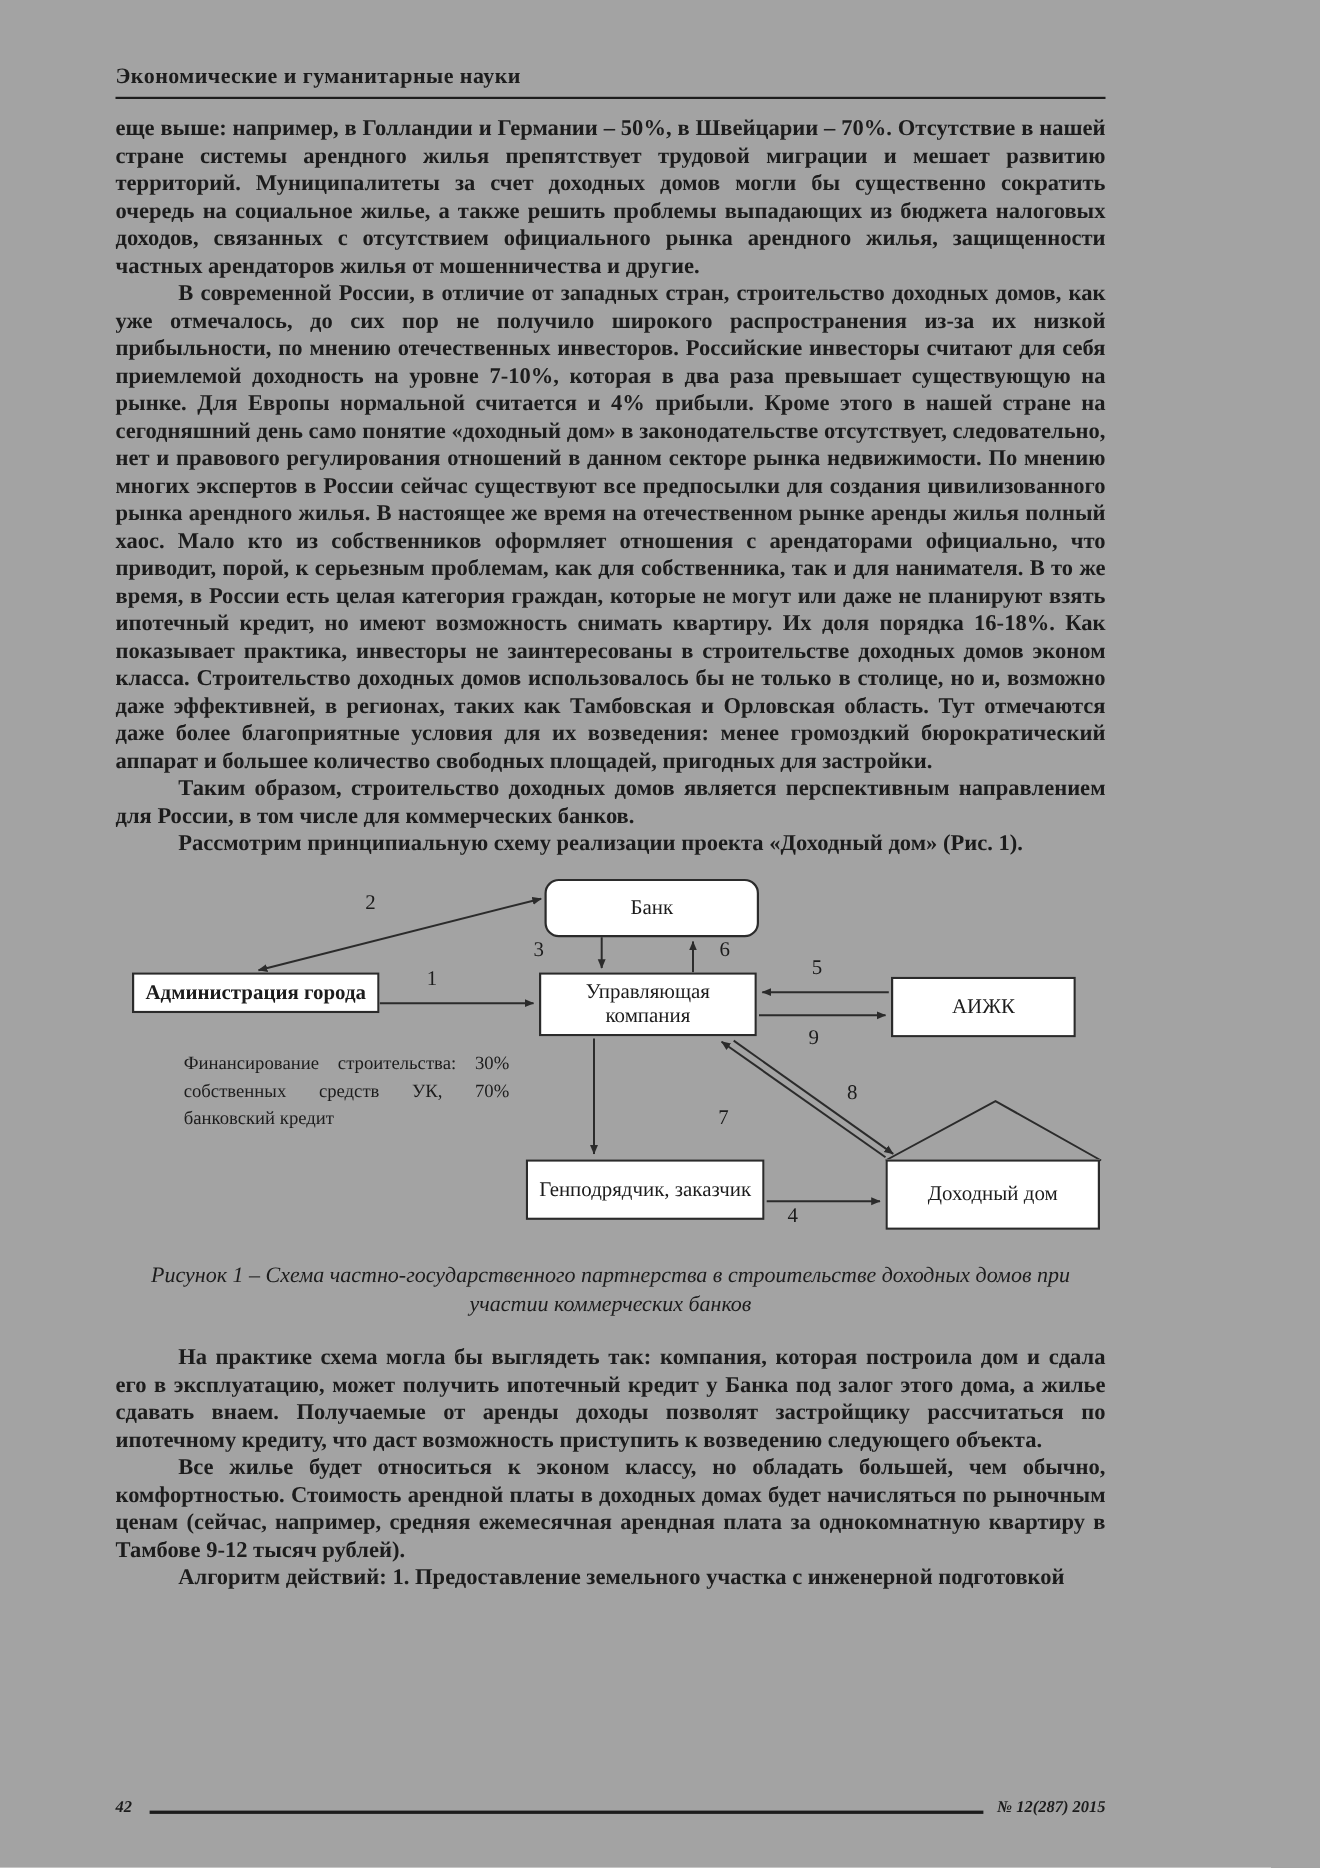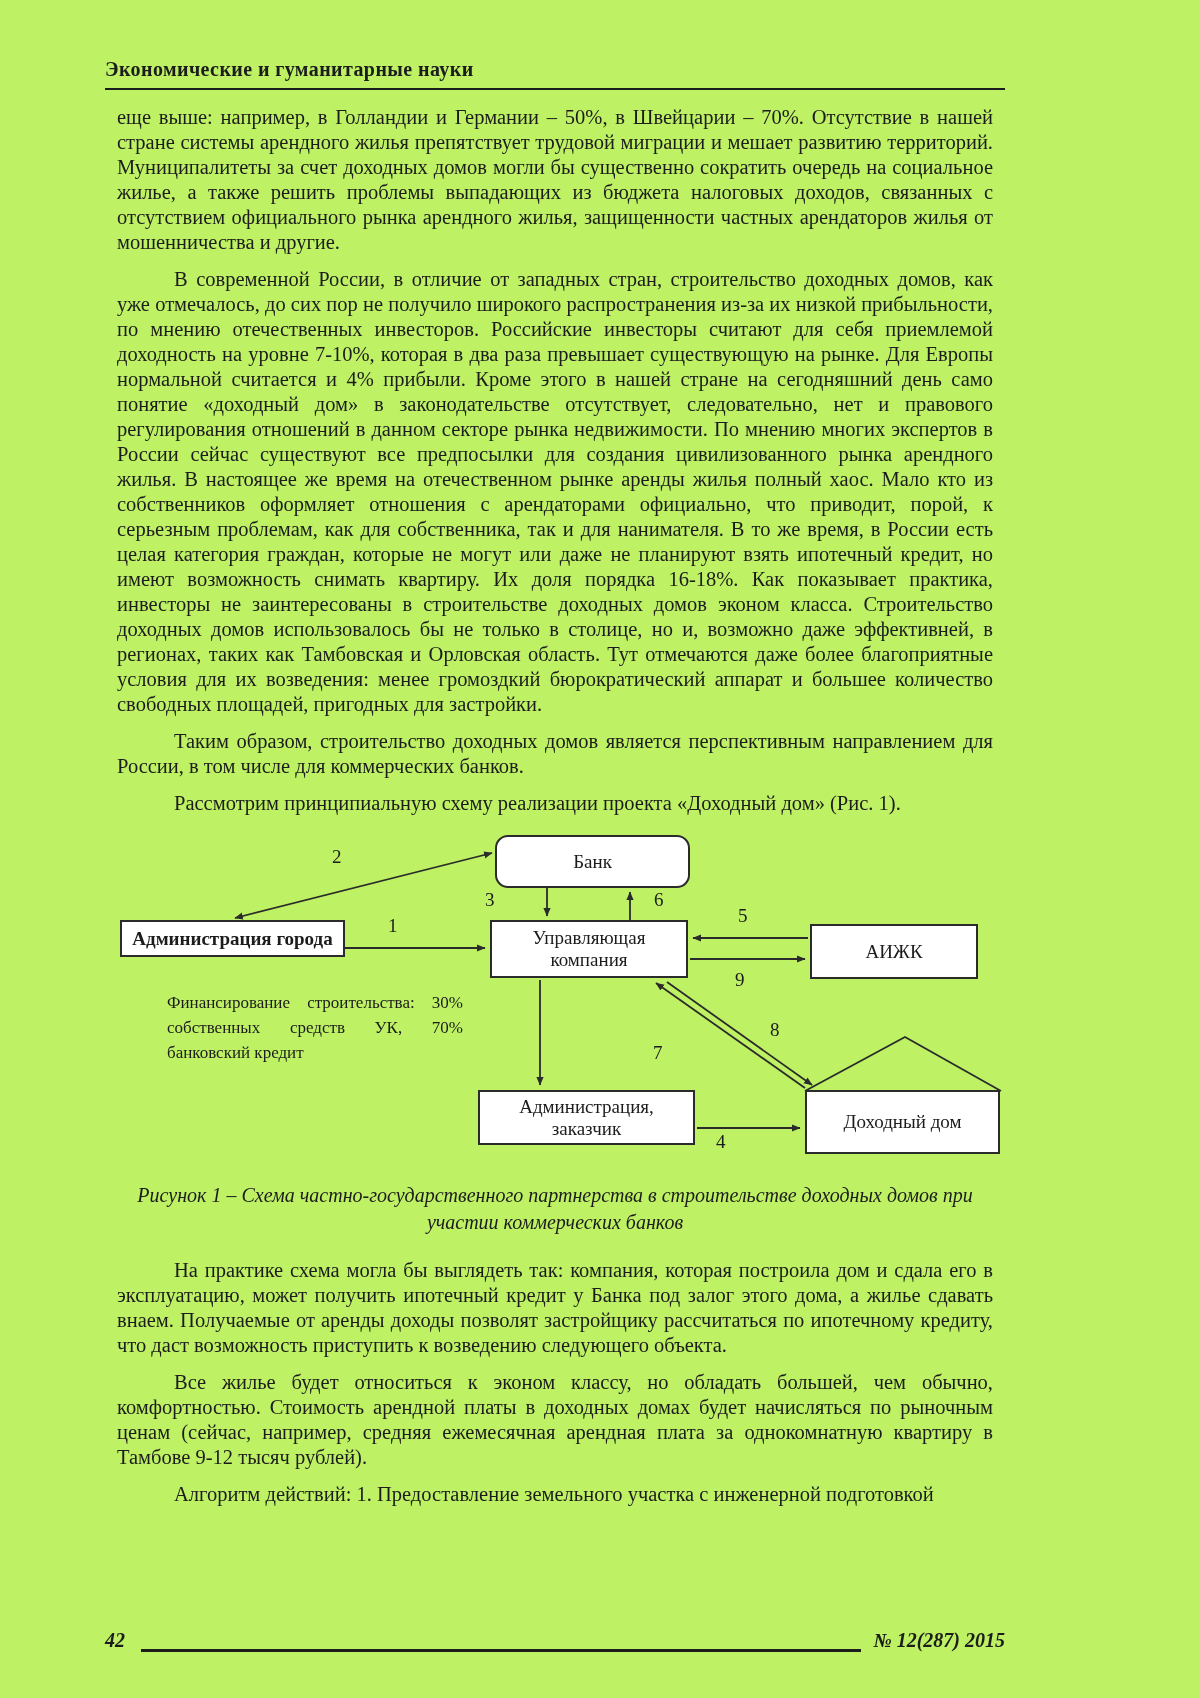--- a/index.html
+++ b/index.html
@@ -1,39 +1,39 @@
 <!DOCTYPE html>
 <html><head>
 <meta charset="utf-8">
 <style>
   html, body { margin: 0; padding: 0; background: #ffffff; }
   .page {
     position: relative;
     width: 1200px;
     height: 1698px;
-    background: #bef264;
+    background: #a3a3a3;
     font-family: "Liberation Serif", "DejaVu Serif", serif;
     color: #1c1c1c;
     overflow: hidden;
   }
   .content { position: absolute; left: 105px; top: 58px; width: 900px; }
   .header {
     font-weight: bold;
     font-size: 20px;
     letter-spacing: 0.4px;
     padding-bottom: 7px;
     border-bottom: 2.5px solid #1c1c1c;
   }
   .body-text {
     margin-top: 15px;
     font-size: 20.5px;
     line-height: 25px;
     text-align: justify;
   }
-  .para { margin: 12px; text-indent: 57px; }
+  .para { margin: 0; text-indent: 57px; font-weight: bold; }
   .para.no-indent { text-indent: 0; }
 
   .diagram {
     position: relative;
     width: 900px;
     height: 334px;
     margin-top: 16px;
     font-size: 19px;
     line-height: 22px;
   }
@@ -73,24 +73,24 @@
     text-align: center;
   }
   .after { margin-top: 22px; }
 
   .footer {
     position: absolute;
     left: 105px;
     width: 900px;
     bottom: 46px;
     display: flex;
-    align-items: flex-end;
+    align-items: center;
     font-weight: bold;
     font-style: italic;
-    font-size: 20px;
+    font-size: 15px;
   }
   .footer-rule {
     flex: 1;
     height: 0;
     border-bottom: 3px solid #1c1c1c;
     margin: 8px 12px 0 16px;
   }
 </style>
 </head>
 <body>
@@ -128,21 +128,21 @@
           <line x1="562" y1="150" x2="707" y2="253" marker-end="url(#ah)"></line>
           <line x1="592" y1="296" x2="695" y2="296" marker-end="url(#ah)"></line>
           <path d="M700,259 L800,205 L896,259"></path>
         </g>
       </svg>
 
       <div class="node node-bank">Банк</div>
       <div class="node node-admin">Администрация города</div>
       <div class="node node-mc">Управляющая компания</div>
       <div class="node node-ahml">АИЖК</div>
-      <div class="node node-contractor">Администрация, заказчик</div>
+      <div class="node node-contractor">Генподрядчик, заказчик</div>
       <div class="node node-house">Доходный дом</div>
 
       <div class="financing">Финансирование строительства: 30% собственных средств УК, 70% банковский кредит</div>
 
       <span class="num" style="left:283px;top:83px">1</span>
       <span class="num" style="left:227px;top:14px">2</span>
       <span class="num" style="left:380px;top:57px">3</span>
       <span class="num" style="left:611px;top:299px">4</span>
       <span class="num" style="left:633px;top:73px">5</span>
       <span class="num" style="left:549px;top:57px">6</span>

